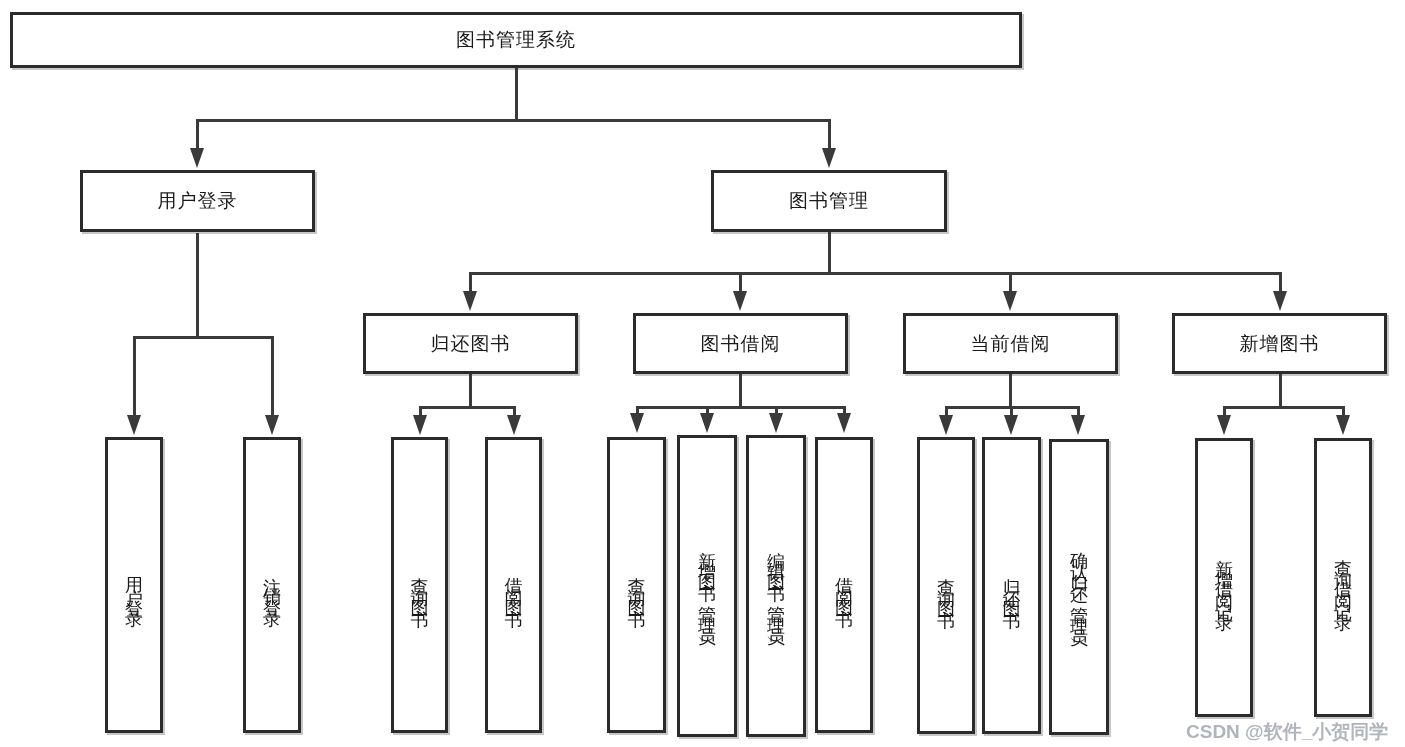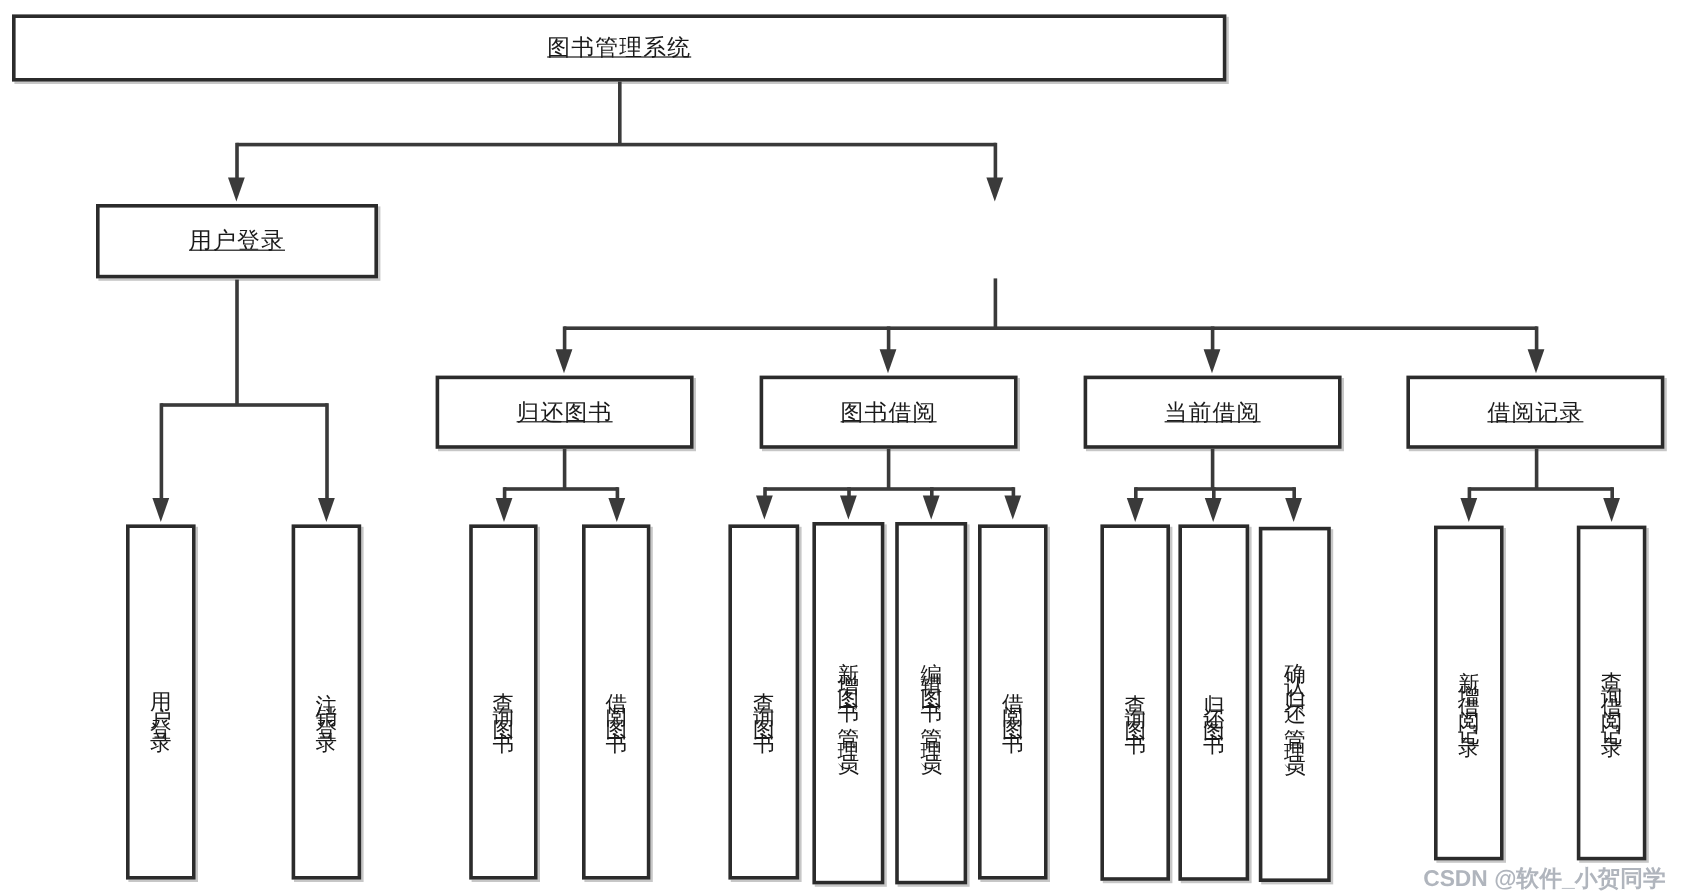--- a/index.html
+++ b/index.html
@@ -5,21 +5,21 @@
   html,body{margin:0;padding:0;background:#ffffff;}
   .stage{
     position:relative;width:1405px;height:747px;background:#ffffff;
     font-family:"Liberation Sans","DejaVu Sans",sans-serif;overflow:hidden;
   }
   .node{
     position:absolute;box-sizing:border-box;background:#ffffff;
     border:3px solid #2b2b2b;box-shadow:2px 2px 0 rgba(130,130,130,.45);
     display:flex;align-items:center;justify-content:center;color:#1a1a1a;
   }
-  .node .hlabel{font-size:19px;letter-spacing:1px;white-space:nowrap;text-decoration:underline;}
+  .node .hlabel{font-size:19px;letter-spacing:1px;white-space:nowrap;}
   .node .vlabel{
     writing-mode:vertical-rl;text-orientation:mixed;
     font-size:18px;line-height:1;letter-spacing:11px;white-space:nowrap;
   }
   .vl{position:absolute;width:2.5px;background:#3a3a3a;}
   .hl{position:absolute;height:2.5px;background:#3a3a3a;}
   .ar{
     position:absolute;width:0;height:0;
     border-left:7px solid transparent;border-right:7px solid transparent;
     border-top:20px solid #3a3a3a;
@@ -34,32 +34,35 @@
 
 <div class="stage">
 
   <div class="node" style="left:10px;top:12px;width:1012px;height:56px">
     <span class="hlabel">图书管理系统</span>
   </div>
 
   <div class="node" style="left:80px;top:170px;width:235px;height:62px">
     <span class="hlabel">用户登录</span>
   </div>
+  <div class="node" style="left:711px;top:170px;width:236px;height:62px">
+    <span class="hlabel">图书管理</span>
+  </div>
 
   <div class="node" style="left:363px;top:313px;width:215px;height:61px">
     <span class="hlabel">归还图书</span>
   </div>
   <div class="node" style="left:903px;top:313px;width:215px;height:61px">
     <span class="hlabel">当前借阅</span>
   </div>
   <div class="node" style="left:633px;top:313px;width:215px;height:61px">
     <span class="hlabel">图书借阅</span>
   </div>
   <div class="node" style="left:1172px;top:313px;width:215px;height:61px">
-    <span class="hlabel">借阅记录</span>
+    <span class="hlabel">新增图书</span>
   </div>
 
   <div class="node" style="left:105px;top:437px;width:58px;height:296px">
     <span class="vlabel">用户登录</span>
   </div>
   <div class="node" style="left:243px;top:437px;width:58px;height:296px">
     <span class="vlabel">注销登录</span>
   </div>
 
   <div class="node" style="left:391px;top:437px;width:57px;height:296px">

